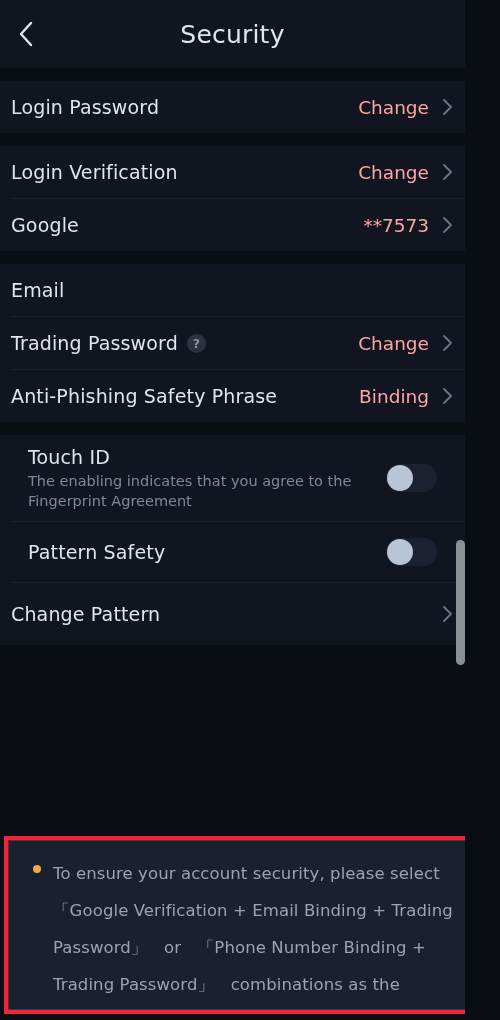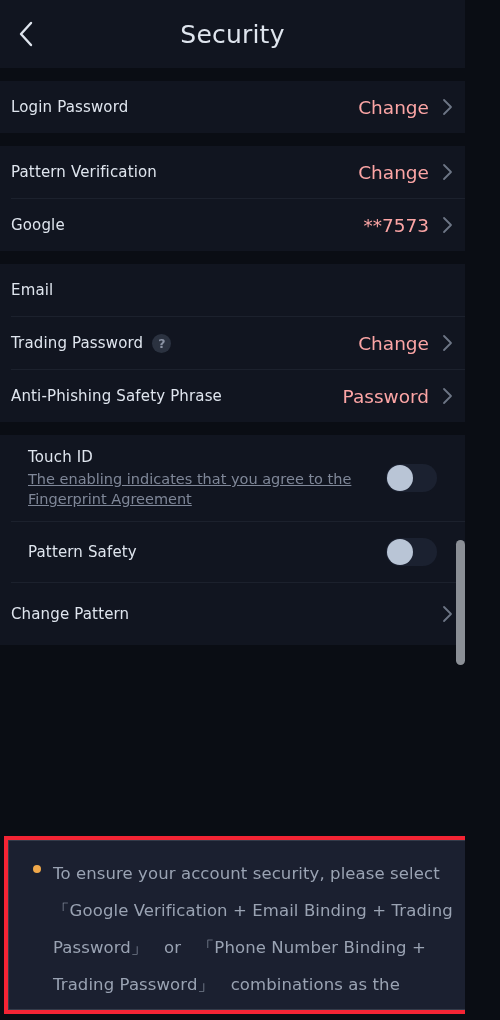--- a/index.html
+++ b/index.html
@@ -69,33 +69,32 @@
     cursor: pointer;
   }
   .row .label-wrap {
     flex: 1 1 auto;
     display: flex;
     align-items: center;
     min-width: 0;
   }
   .row .label {
     color: #dfe5ee;
-    font-size: 15px;
+    font-size: 19px;
     font-weight: 400;
     letter-spacing: .15px;
     white-space: nowrap;
   }
   .row .sublabel {
     display: block;
     color: #7f8798;
     font-size: 14.5px;
     line-height: 20px;
     margin-top: 3px;
     max-width: 340px;
-    text-decoration: underline;
   }
   .row .value {
     color: #fca5a5;
     font-size: 18.5px;
     font-weight: 400;
     margin-right: 10px;
     white-space: nowrap;
   }
   .chev {
     width: 14px;
@@ -239,21 +238,21 @@
         </svg>
       </span>
     </div>
   </div>
 
   <div class="gap"></div>
 
   <div class="card">
     <div class="row">
       <div class="label-wrap">
-        <span class="label">Pattern Verification</span>
+        <span class="label">Login Verification</span>
       </div>
       <span class="value">Change</span>
       <span class="chev">
         <svg width="11" height="18" viewBox="0 0 11 18" fill="none">
           <path d="M2 2 L9 9 L2 16" stroke="#6d7585" stroke-width="1.8" stroke-linecap="round" stroke-linejoin="round"></path>
         </svg>
       </span>
     </div>
     <div class="divider"></div>
     <div class="row">
@@ -295,21 +294,21 @@
           <path d="M2 2 L9 9 L2 16" stroke="#6d7585" stroke-width="1.8" stroke-linecap="round" stroke-linejoin="round"></path>
         </svg>
       </span>
     </div>
     <div class="divider"></div>
 
     <div class="row">
       <div class="label-wrap">
         <span class="label">Anti-Phishing Safety Phrase</span>
       </div>
-      <span class="value">Password</span>
+      <span class="value">Binding</span>
       <span class="chev">
         <svg width="11" height="18" viewBox="0 0 11 18" fill="none">
           <path d="M2 2 L9 9 L2 16" stroke="#6d7585" stroke-width="1.8" stroke-linecap="round" stroke-linejoin="round"></path>
         </svg>
       </span>
     </div>
   </div>
 
   <div class="gap"></div>
 

